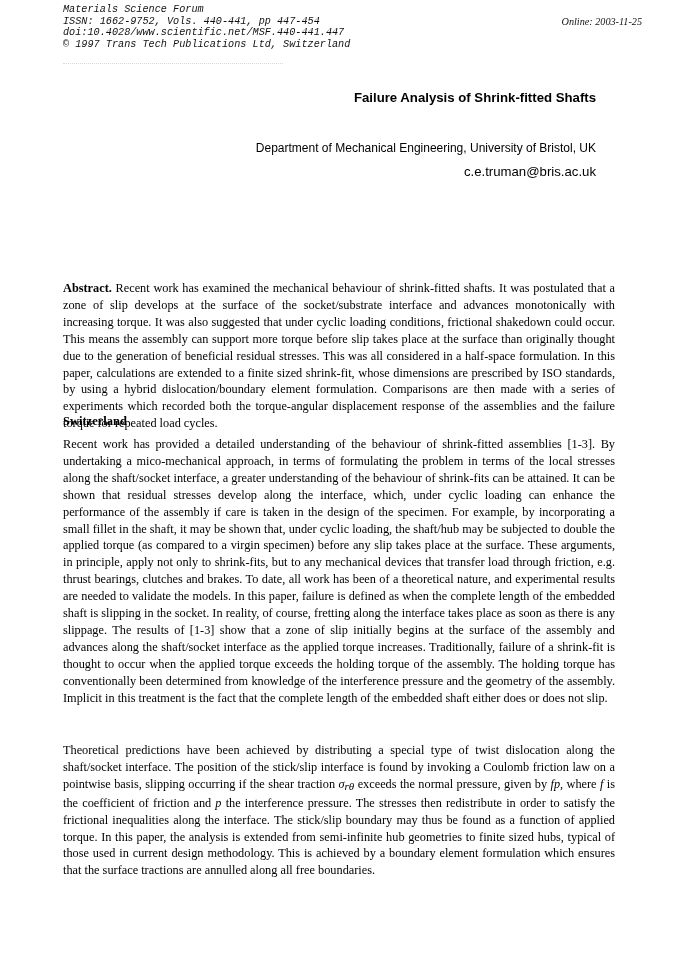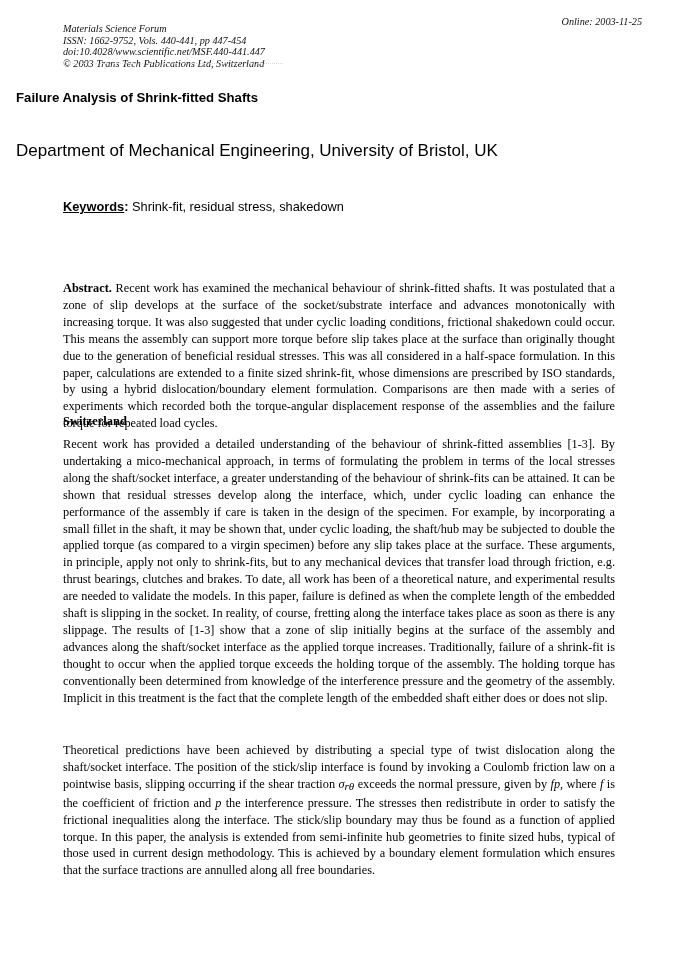--- a/index.html
+++ b/index.html
@@ -1,28 +1,28 @@
 <!DOCTYPE html>
 <html><head>
 <meta charset="utf-8">
 <style>
   html, body { margin: 0; padding: 0; background: #ffffff; }
   body { width: 678px; height: 959px; position: relative; overflow: hidden; color: #000; }
   .page { position: absolute; left: 0; top: 0; width: 678px; height: 959px; background: #fff; }
 
   .hdr { position: absolute; font-family: "Liberation Serif", serif; font-style: italic; font-size: 10.2px; line-height: 11.5px; color: #111; }
-  .hdr-left { left: 63px; top: 23px; }
+  .hdr-left { left: 63px; top: 4px; font-family: Liberation Mono, monospace; }
   .hdr-right { right: 36px; top: 16px; text-align: right; }
   .hdr-line { display: block; white-space: nowrap; }
   .hdr-faint { position: absolute; left: 63px; top: 63px; width: 220px; height: 2px; border-top: 1px dotted #d8d8d8; }
 
-  .title-block { position: absolute; left: 16px; width: 592px; text-align: left; font-family: "Liberation Sans", sans-serif; }
+  .title-block { position: absolute; left: 4px; width: 592px; text-align: right; font-family: "Liberation Sans", sans-serif; }
   .title { top: 90px; font-size: 13.2px; font-weight: bold; }
   .authors { top: 117px; font-size: 13.2px; }
-  .affil { top: 141px; font-size: 17px; }
+  .affil { top: 141px; font-size: 12px; }
   .email { top: 164px; font-size: 13.2px; }
 
   .keywords { position: absolute; left: 63px; top: 199px; font-family: "Liberation Sans", sans-serif; font-size: 12.8px; white-space: nowrap; }
   .kw-label { font-weight: bold; text-decoration: underline; }
   .kw-colon { font-weight: bold; }
 
   .para { position: absolute; left: 63px; width: 552px; font-family: "Liberation Serif", serif; font-size: 12.3px; line-height: 16.9px; text-align: justify; }
   .abstract { top: 232px; margin-top: 48px; }
   .abs-label { font-weight: bold; }
 
@@ -34,32 +34,30 @@
 </style>
 </head>
 <body>
 
 <div class="page">
 
   <div class="hdr hdr-left">
     <span class="hdr-line">Materials Science Forum</span>
     <span class="hdr-line">ISSN: 1662-9752, Vols. 440-441, pp 447-454</span>
     <span class="hdr-line">doi:10.4028/www.scientific.net/MSF.440-441.447</span>
-    <span class="hdr-line">© 2003 Trans Tech Publications Ltd, Switzerland</span>
+    <span class="hdr-line">© 1997 Trans Tech Publications Ltd, Switzerland</span>
   </div>
   <div class="hdr-faint"></div>
 
   <div class="hdr hdr-right">Online: 2003-11-25</div>
 
   <div class="title-block title">Failure Analysis of Shrink-fitted Shafts</div>
   <div class="title-block affil">Department of Mechanical Engineering, University of Bristol, UK</div>
+  <div class="title-block email">c.e.truman@bris.ac.uk</div>
 
-  <div class="keywords">
-    <span class="kw-label">Keywords</span><span class="kw-colon">:</span><span> Shrink-fit, residual stress, shakedown</span>
-  </div>
 
   <div class="para abstract">
     <span class="abs-label">Abstract.</span><span> Recent work has examined the mechanical behaviour of shrink-fitted shafts. It was postulated that a zone of slip develops at the surface of the socket/substrate interface and advances monotonically with increasing torque. It was also suggested that under cyclic loading conditions, frictional shakedown could occur. This means the assembly can support more torque before slip takes place at the surface than originally thought due to the generation of beneficial residual stresses. This was all considered in a half-space formulation. In this paper, calculations are extended to a finite sized shrink-fit, whose dimensions are prescribed by ISO standards, by using a hybrid dislocation/boundary element formulation. Comparisons are then made with a series of experiments which recorded both the torque-angular displacement response of the assemblies and the failure torque for repeated load cycles.</span>
   </div>
 
   <div class="section-heading">Switzerland</div>
 
   <div class="para intro1">Recent work has provided a detailed understanding of the behaviour of shrink-fitted assemblies [1-3]. By undertaking a mico-mechanical approach, in terms of formulating the problem in terms of the local stresses along the shaft/socket interface, a greater understanding of the behaviour of shrink-fits can be attained. It can be shown that residual stresses develop along the interface, which, under cyclic loading can enhance the performance of the assembly if care is taken in the design of the specimen. For example, by incorporating a small fillet in the shaft, it may be shown that, under cyclic loading, the shaft/hub may be subjected to double the applied torque (as compared to a virgin specimen) before any slip takes place at the surface. These arguments, in principle, apply not only to shrink-fits, but to any mechanical devices that transfer load through friction, e.g. thrust bearings, clutches and brakes. To date, all work has been of a theoretical nature, and experimental results are needed to validate the models. In this paper, failure is defined as when the complete length of the embedded shaft is slipping in the socket. In reality, of course, fretting along the interface takes place as soon as there is any slippage. The results of [1-3] show that a zone of slip initially begins at the surface of the assembly and advances along the shaft/socket interface as the applied torque increases. Traditionally, failure of a shrink-fit is thought to occur when the applied torque exceeds the holding torque of the assembly. The holding torque has conventionally been determined from knowledge of the interference pressure and the geometry of the assembly. Implicit in this treatment is the fact that the complete length of the embedded shaft either does or does not slip.</div>
 
   <div class="para intro2">

